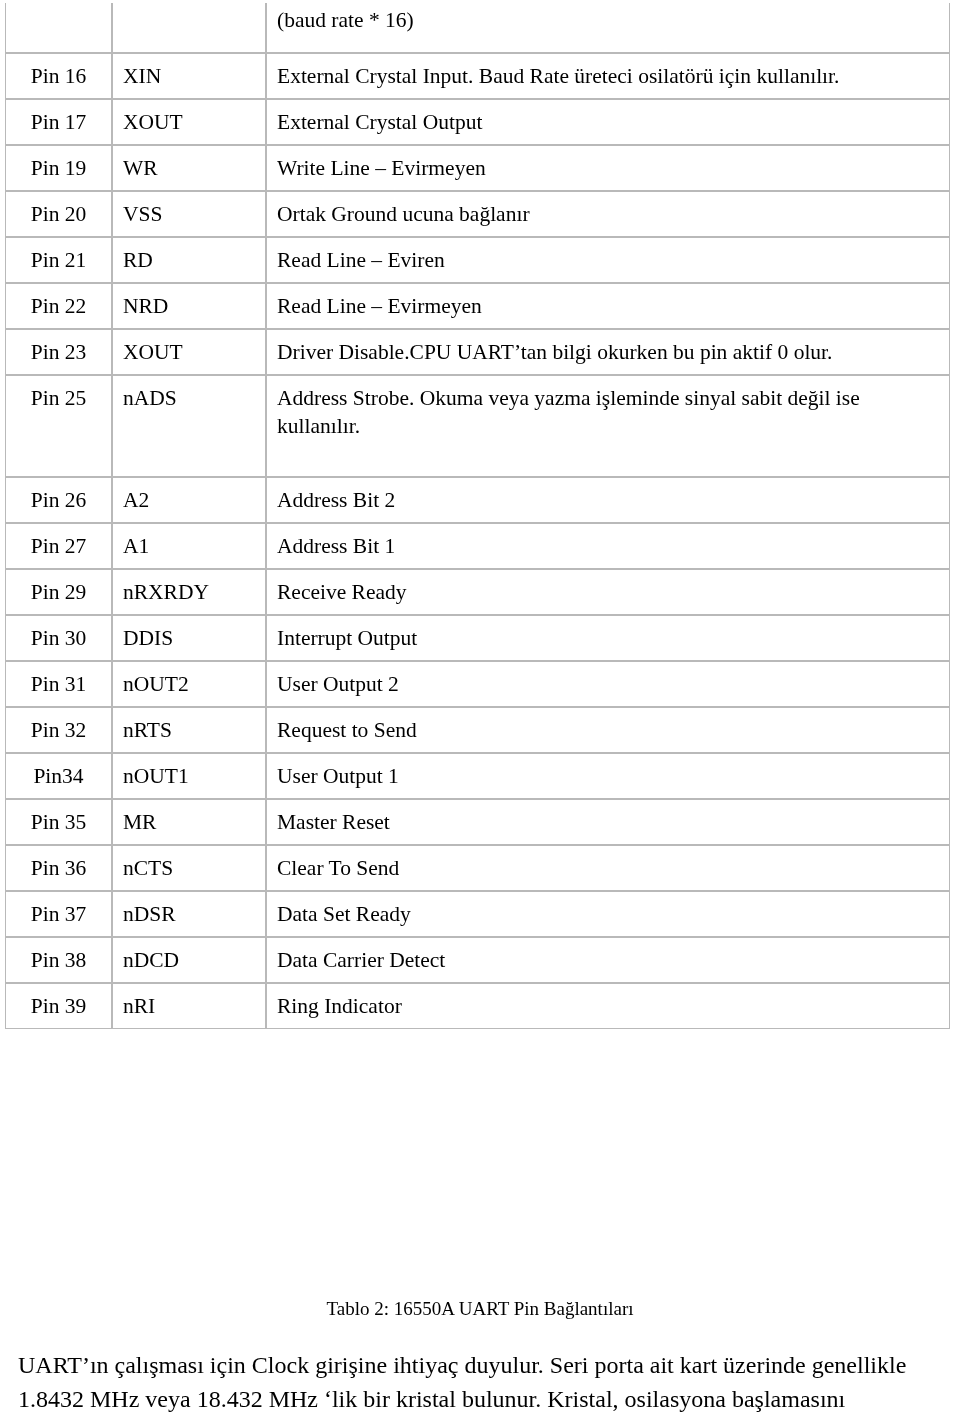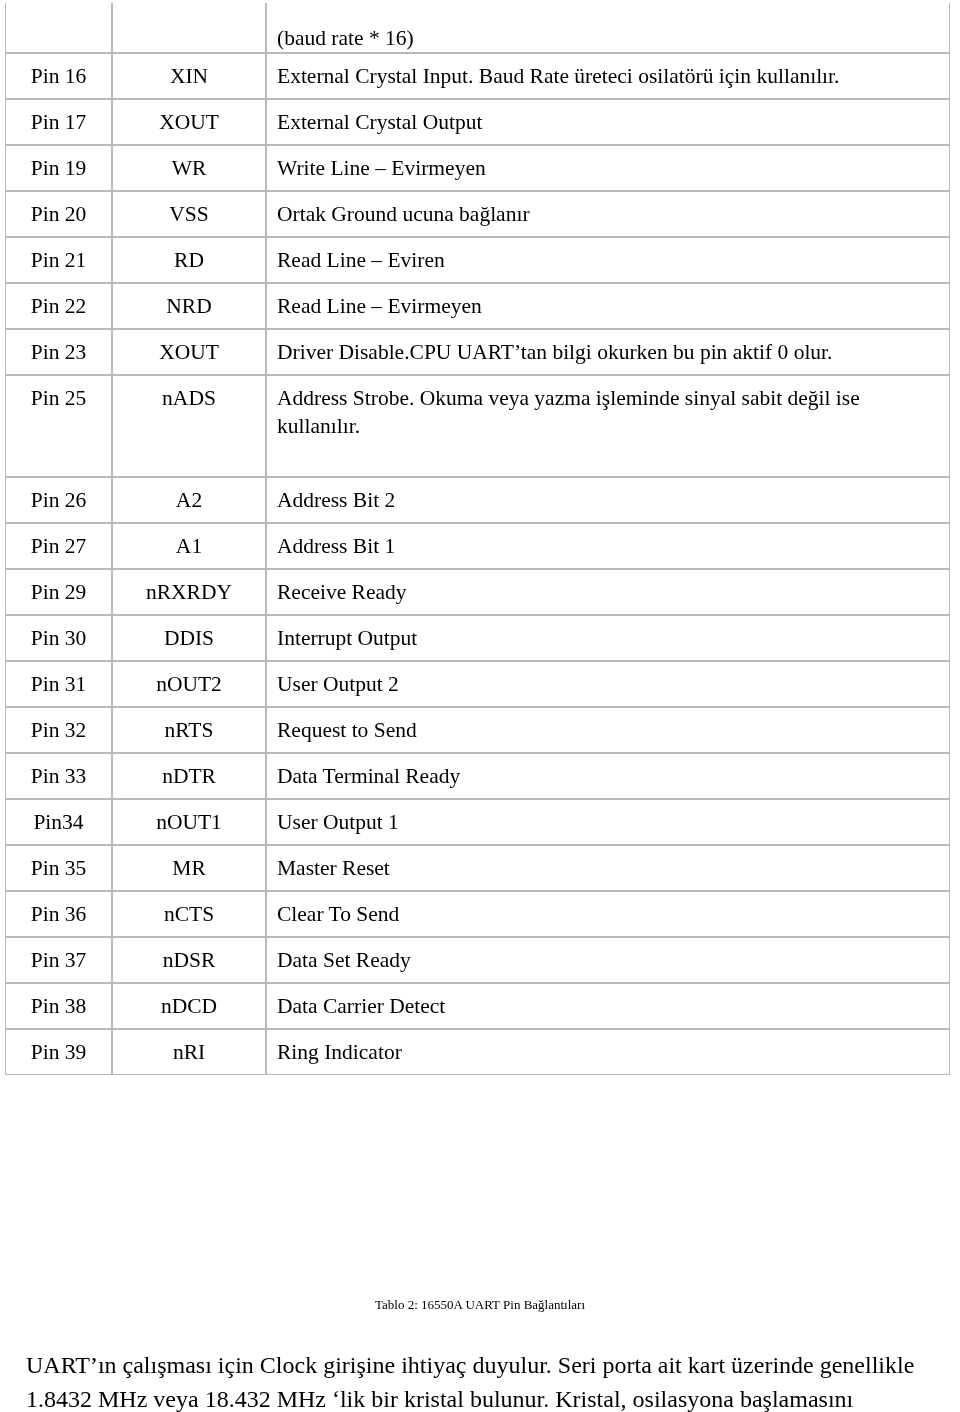--- a/index.html
+++ b/index.html
@@ -39,59 +39,58 @@
     box-sizing: border-box;
   }
   td.col-pin {
     width: 107px;
     text-align: center;
     white-space: nowrap;
     margin-left: 14px;
   }
   td.col-sig {
     width: 154px;
-    text-align: center;
+    text-align: left;
     white-space: nowrap;
   }
   td.col-desc {
     text-align: left;
   }
   tr.row-clipped td {
     height: 50px;
     vertical-align: bottom;
-    padding-bottom: 0;
+    padding-bottom: 18px;
     border-top: none;
   }
   tr.row-tall td {
     height: 102px;
     vertical-align: top;
     padding-top: 8px;
   }
   .caption {
     position: absolute;
     left: 0;
     top: 1297px;
     width: 960px;
     text-align: center;
-    font-size: 13px;
+    font-size: 19px;
     line-height: 1.3;
   }
   .body-text {
     position: absolute;
     left: 18px;
     top: 1348px;
     width: 924px;
     font-size: 24px;
     line-height: 34px;
     text-align: left;
   }
   .body-text .line {
     display: block;
     white-space: nowrap;
-    margin-left: 8px;
   }
 </style>
 </head>
 <body>
 
 <div class="page">
 
   <table class="pin-table">
     <tbody>
         <tr class="row-clipped">
@@ -163,25 +162,20 @@
           <td class="col-pin">Pin 31</td>
           <td class="col-sig">nOUT2</td>
           <td class="col-desc">User Output 2</td>
         </tr>
         <tr>
           <td class="col-pin">Pin 32</td>
           <td class="col-sig">nRTS</td>
           <td class="col-desc">Request to Send</td>
         </tr>
         <tr>
-          <td class="col-pin">Pin 33</td>
-          <td class="col-sig">nDTR</td>
-          <td class="col-desc">Data Terminal Ready</td>
-        </tr>
-        <tr>
           <td class="col-pin">Pin34</td>
           <td class="col-sig">nOUT1</td>
           <td class="col-desc">User Output 1</td>
         </tr>
         <tr>
           <td class="col-pin">Pin 35</td>
           <td class="col-sig">MR</td>
           <td class="col-desc">Master Reset</td>
         </tr>
         <tr>

